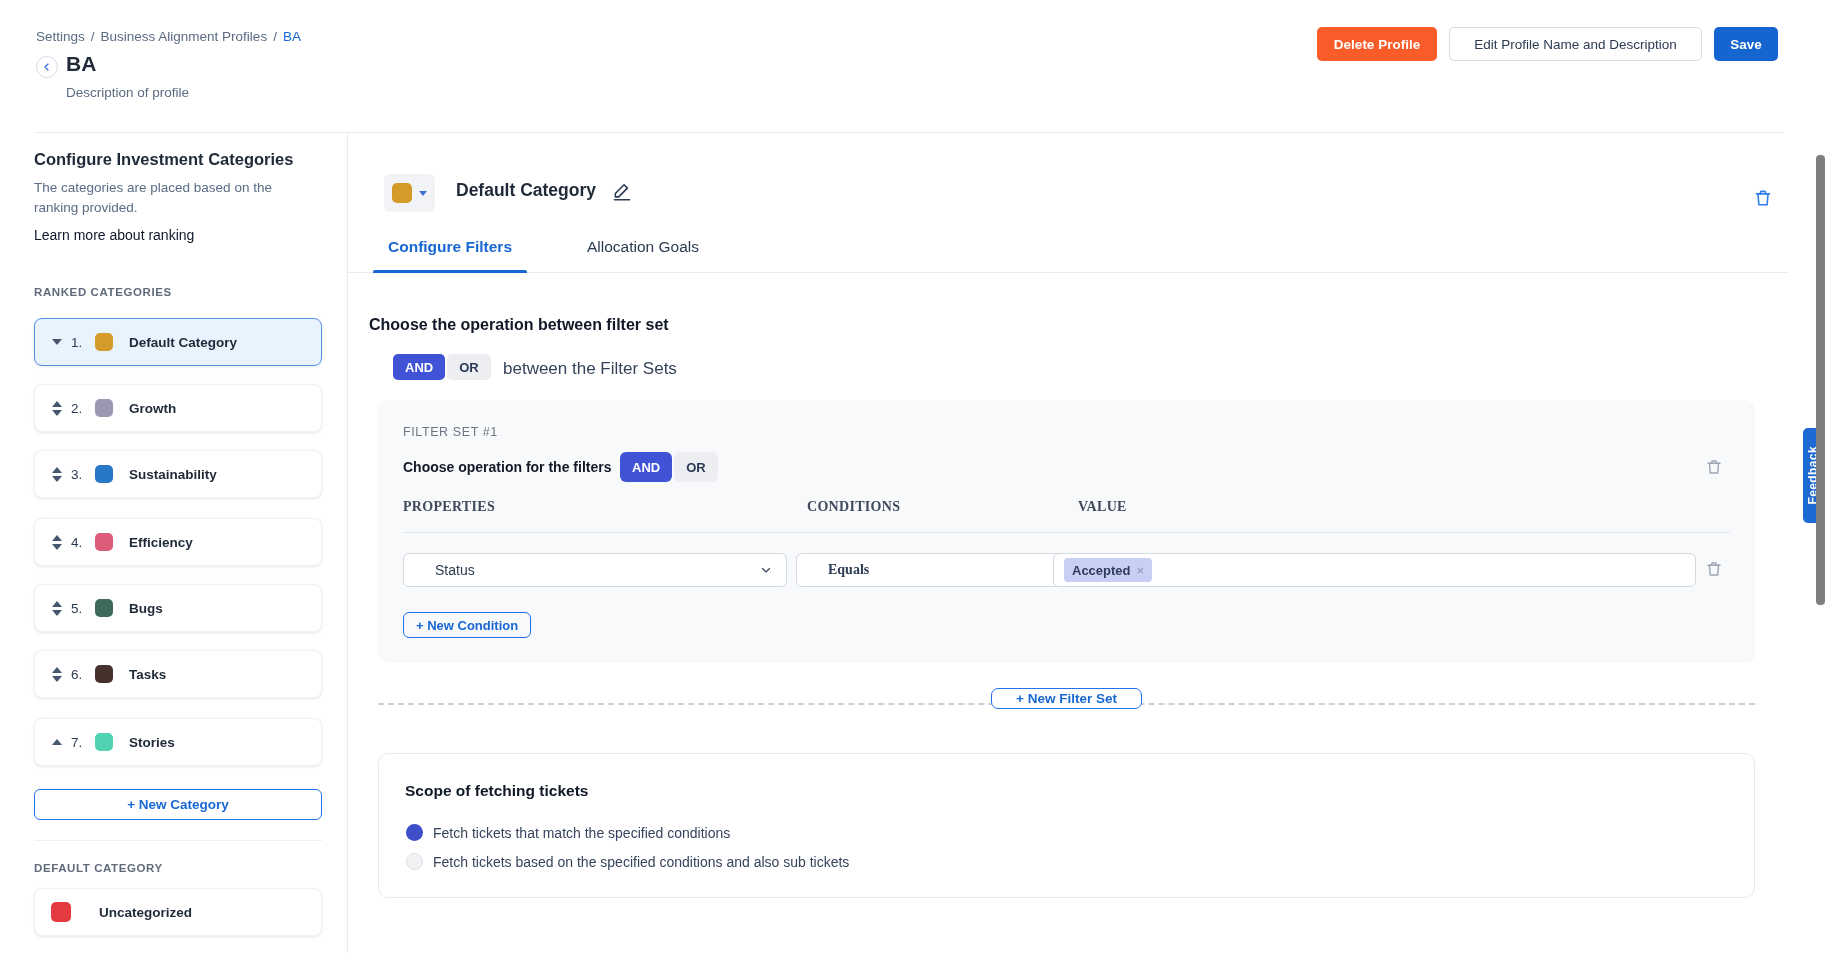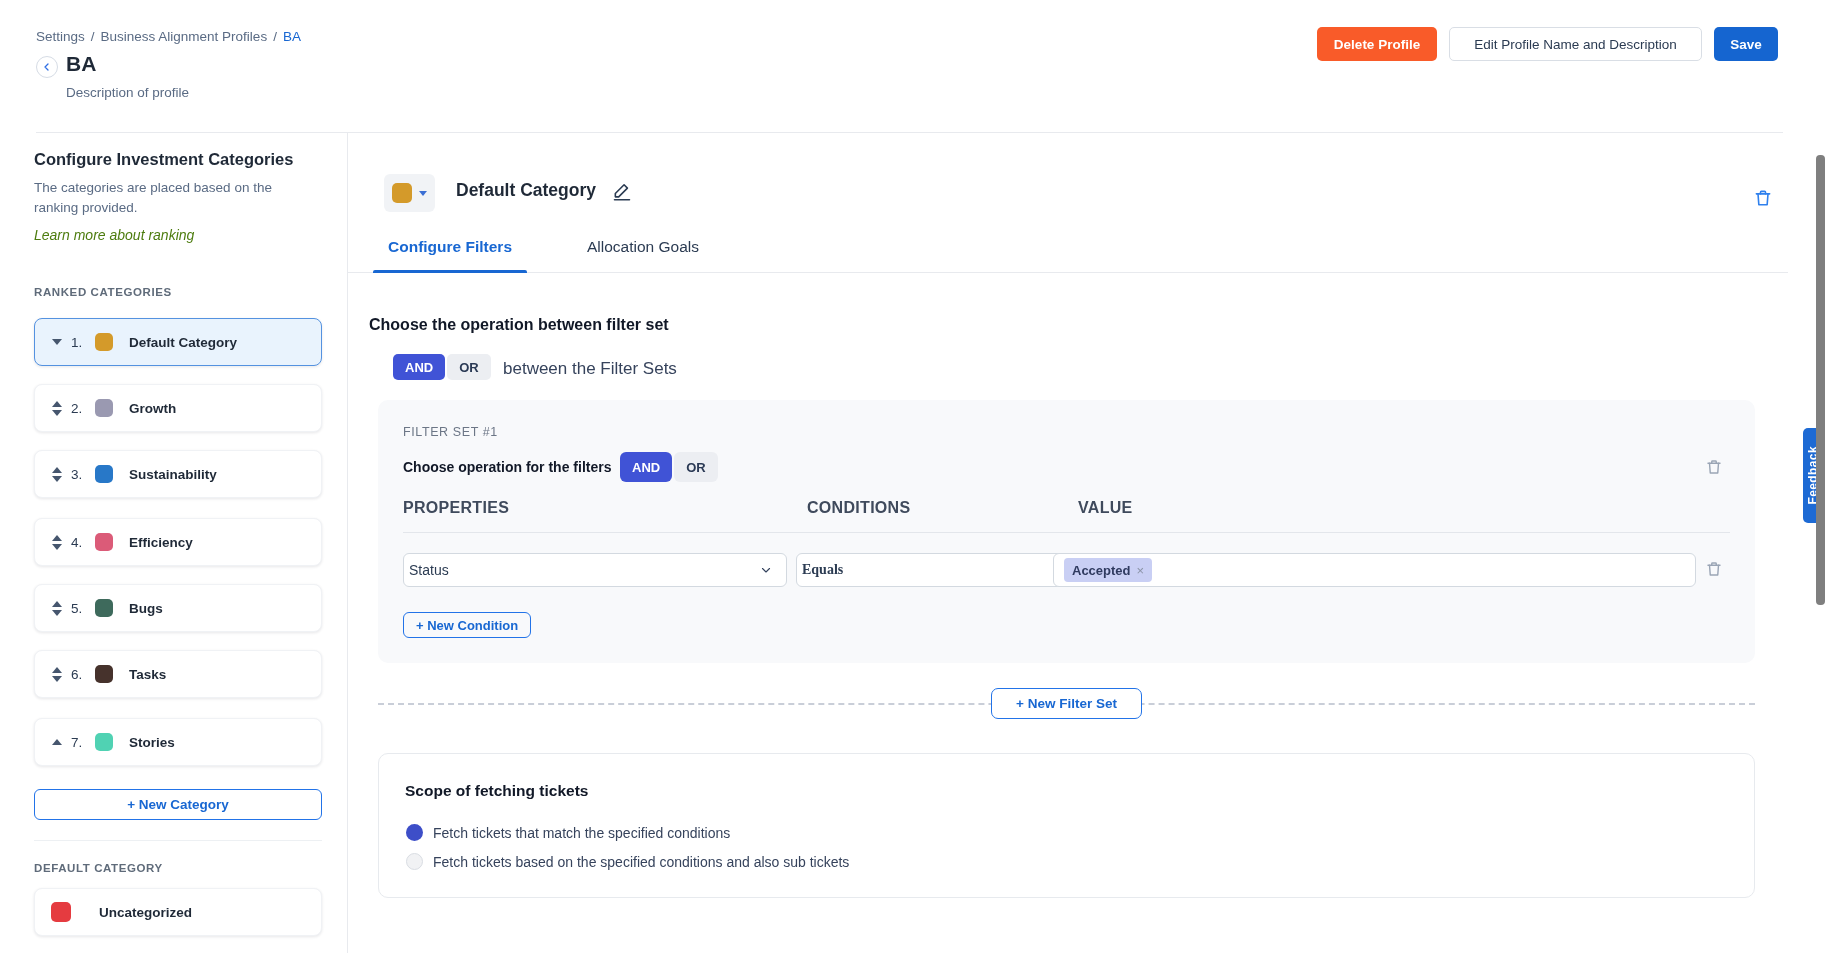--- a/index.html
+++ b/index.html
@@ -15,21 +15,21 @@
   .topbar-actions { position:absolute; left:1317px; top:27px; display:flex; gap:12px; }
   .btn { height:34px; border-radius:5px; font-size:13.5px; font-weight:bold; display:flex; align-items:center; justify-content:center; cursor:pointer; border:none; font-family:inherit; }
   .btn-delete { width:120px; background:#F95B29; color:#fff; }
   .btn-edit { width:253px; background:#fff; border:1px solid #D9DEE5; color:#2B3B52; font-weight:normal; }
   .btn-save { width:64px; background:#1565D0; color:#fff; }
   .header-divider { position:absolute; left:36px; top:132px; width:1747px; height:1px; background:#E8EAEE; }
 
   
   .sidebar-title { position:absolute; left:34px; top:150px; font-size:16.5px; font-weight:bold; color:#1F2937; }
   .sidebar-sub { position:absolute; left:34px; top:178px; width:252px; font-size:13.5px; line-height:20px; color:#5A6B84; }
-  .sidebar-link { position:absolute; left:34px; top:227px; font-size:14px; color:#4d7c0f; cursor:pointer;font-style:italic; }
+  .sidebar-link { position:absolute; left:34px; top:227px; font-size:14px; color:#0f172a; cursor:pointer; }
   .side-label { position:absolute; left:34px; font-size:11.5px; font-weight:bold; letter-spacing:.6px; color:#5F6B7A; }
   .cat-card { position:absolute; left:34px; width:288px; height:48px; background:#fff; border:1px solid #F0F2F5; border-radius:8px; box-shadow:0 1px 3px rgba(16,24,40,.10); display:flex; align-items:center; cursor:pointer; }
   .cat-card.selected { background:#E9F3FD; border:1.5px solid #5492E0; }
   .arrows { width:12px; margin-left:16px; display:flex; flex-direction:column; align-items:center; gap:3px; }
   .tri-up { width:0; height:0; border-left:5px solid transparent; border-right:5px solid transparent; border-bottom:6px solid #46566E; }
   .tri-down { width:0; height:0; border-left:5px solid transparent; border-right:5px solid transparent; border-top:6px solid #46566E; }
   .cat-rank { margin-left:8px; width:18px; font-size:13.5px; color:#2B3B52; }
   .cat-swatch { width:18px; height:18px; border-radius:5px; margin-left:6px; }
   .cat-name { margin-left:16px; font-size:13.5px; font-weight:bold; color:#1F2937; }
   .new-category-btn { position:absolute; left:34px; top:789px; width:288px; height:31px; background:#fff; border:1.5px solid #2273E8; border-radius:6px; color:#1867D2; font-size:13.5px; font-weight:bold; display:flex; align-items:center; justify-content:center; cursor:pointer; }
@@ -66,35 +66,35 @@
   .op-toggle { position:absolute; left:385px; top:354px; }
   .op-caption { position:absolute; left:503px; top:359px; font-size:17px; color:#36435C; }
 
   
   .filter-card { position:absolute; left:378px; top:400px; width:1377px; height:263px; background:#F8F9FB; border-radius:10px; }
   .fs-label { position:absolute; left:25px; top:25px; font-size:12.5px; letter-spacing:.6px; color:#6C7686; }
   .fs-op-label { position:absolute; left:25px; top:59px; font-size:14px; font-weight:bold; color:#111827; }
   .fs-toggle { position:absolute; left:234px; top:52px; }
   .fs-toggle .seg-btn { height:30px; border-radius:6px; }
   .fs-trash { position:absolute; left:1327px; top:58px; }
-  .col-label { position:absolute; top:99px; font-size:16px; font-weight:bold; letter-spacing:.3px; color:#3F4A5C; }
+  .col-label { position:absolute; top:99px; font-size:14px; font-weight:bold; letter-spacing:.3px; color:#3F4A5C;font-family:Liberation Serif, serif; }
   .col-divider { position:absolute; left:25px; top:132px; width:1327px; height:1px; background:#E3E6EB; }
   .select { position:absolute; top:153px; height:34px; background:#fff; border:1px solid #D3D9E0; border-radius:6px; display:flex; align-items:center; cursor:pointer; font-size:14px; color:#2B3B52; }
-  .select .sel-text { margin-left:5px; }
+  .select .sel-text { margin-left:31px; }
   .select .chev { position:absolute; right:14px; width:12px; height:12px; }
   .value-field { position:absolute; left:675px; top:153px; width:643px; height:34px; background:#fff; border:1px solid #D3D9E0; border-radius:6px; display:flex; align-items:center; cursor:text; }
   .chip { margin-left:10px; height:24px; background:#C9CFF4; border-radius:4px; display:flex; align-items:center; padding:0 8px; gap:6px; }
   .chip-text { font-size:13px; font-weight:bold; color:#2F3A5F; }
   .chip-x { font-size:13px; color:#8A93A6; cursor:pointer; }
   .row-trash { position:absolute; left:1327px; top:160px; }
   .new-condition-btn { position:absolute; left:25px; top:212px; height:26px; padding:0 12px; background:transparent; border:1.5px solid #2273E8; border-radius:6px; color:#1867D2; font-size:13px; font-weight:bold; display:flex; align-items:center; cursor:pointer; }
 
   
   .dashed-line { position:absolute; left:378px; top:703px; width:1377px; border-top:2px dashed #C9CED8; }
-  .new-filter-set-btn { position:absolute; left:991px; top:688px; width:151px; height:31px; background:#fff; border:1.5px solid #2273E8; border-radius:7px; color:#1867D2; font-size:13.5px; font-weight:bold; display:flex; align-items:center; justify-content:center; cursor:pointer; }
+  .new-filter-set-btn { position:absolute; left:991px; top:688px; width:151px; height:21px; background:#fff; border:1.5px solid #2273E8; border-radius:7px; color:#1867D2; font-size:13.5px; font-weight:bold; display:flex; align-items:center; justify-content:center; cursor:pointer; }
 
   
   .scope-card { position:absolute; left:378px; top:753px; width:1377px; height:145px; background:#fff; border:1px solid #E7EAEE; border-radius:10px; }
   .scope-heading { position:absolute; left:26px; top:28px; font-size:15.5px; font-weight:bold; color:#111827; }
   .radio-row { position:absolute; left:27px; display:flex; align-items:center; gap:10px; cursor:pointer; }
   .radio { width:17px; height:17px; border-radius:50%; }
   .radio.on { background:#3D4EC8; }
   .radio.off { background:#F1F2F4; border:1px solid #D9DDE3; }
   .radio-label { font-size:14px; color:#36435C; }
 

